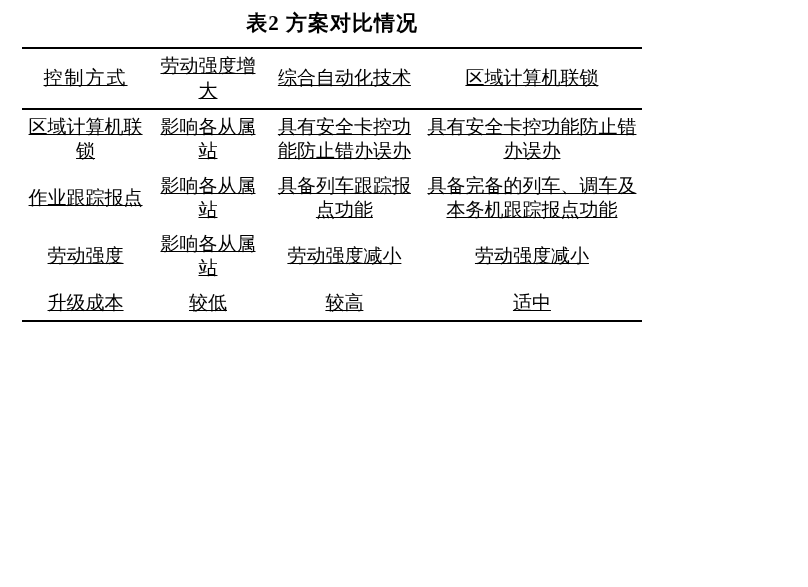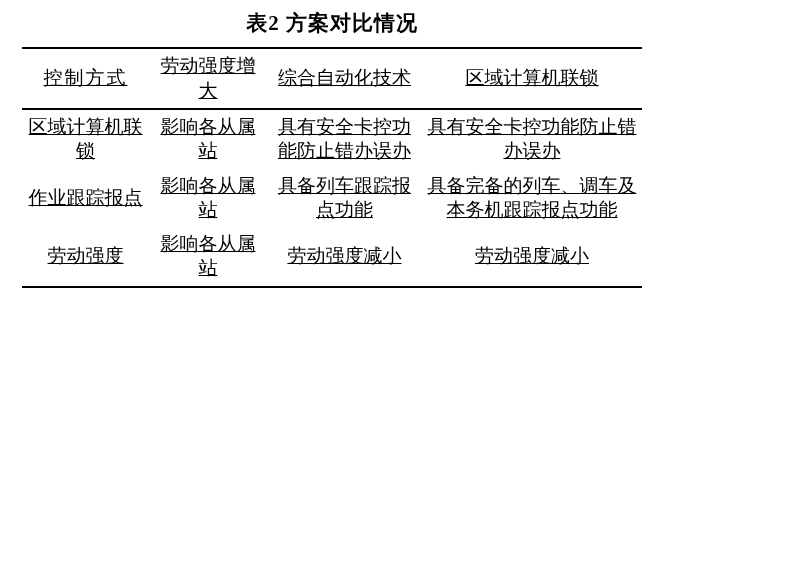--- a/index.html
+++ b/index.html
@@ -101,16 +101,22 @@
           <td>影响各从属站</td>
           <td>具备列车跟踪报点功能</td>
           <td>具备完备的列车、调车及本务机跟踪报点功能</td>
         </tr>
         <tr>
           <td>劳动强度</td>
           <td>影响各从属站</td>
           <td>劳动强度减小</td>
           <td>劳动强度减小</td>
         </tr>
+        <tr>
+          <td>升级成本</td>
+          <td>较低</td>
+          <td>较高</td>
+          <td>适中</td>
+        </tr>
       </tbody>
   </table>
 
 </div>
 
 </body></html>

